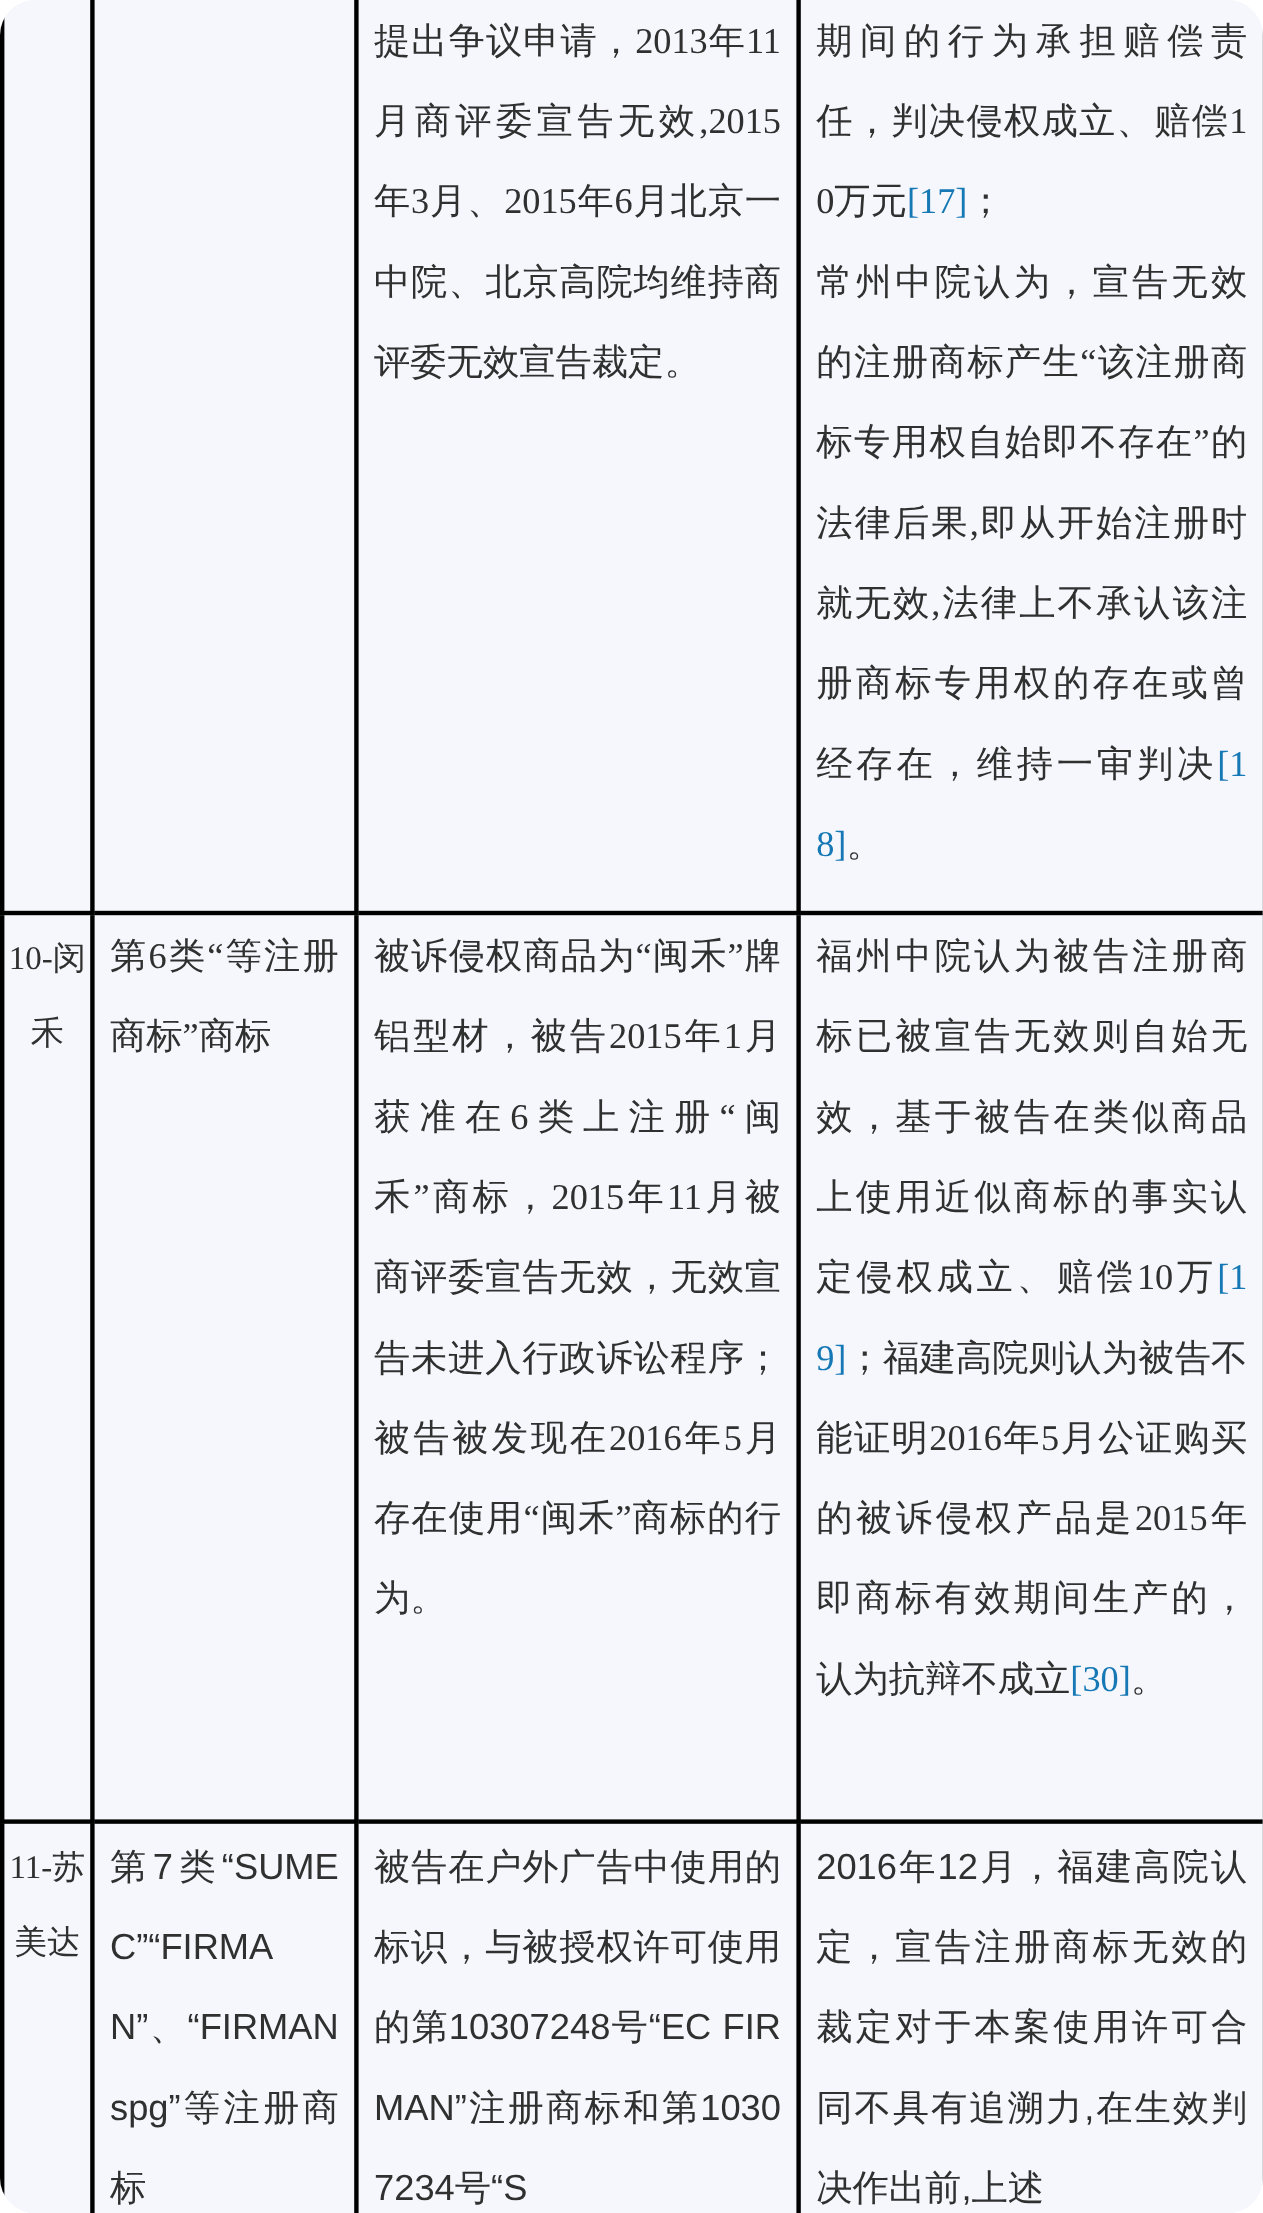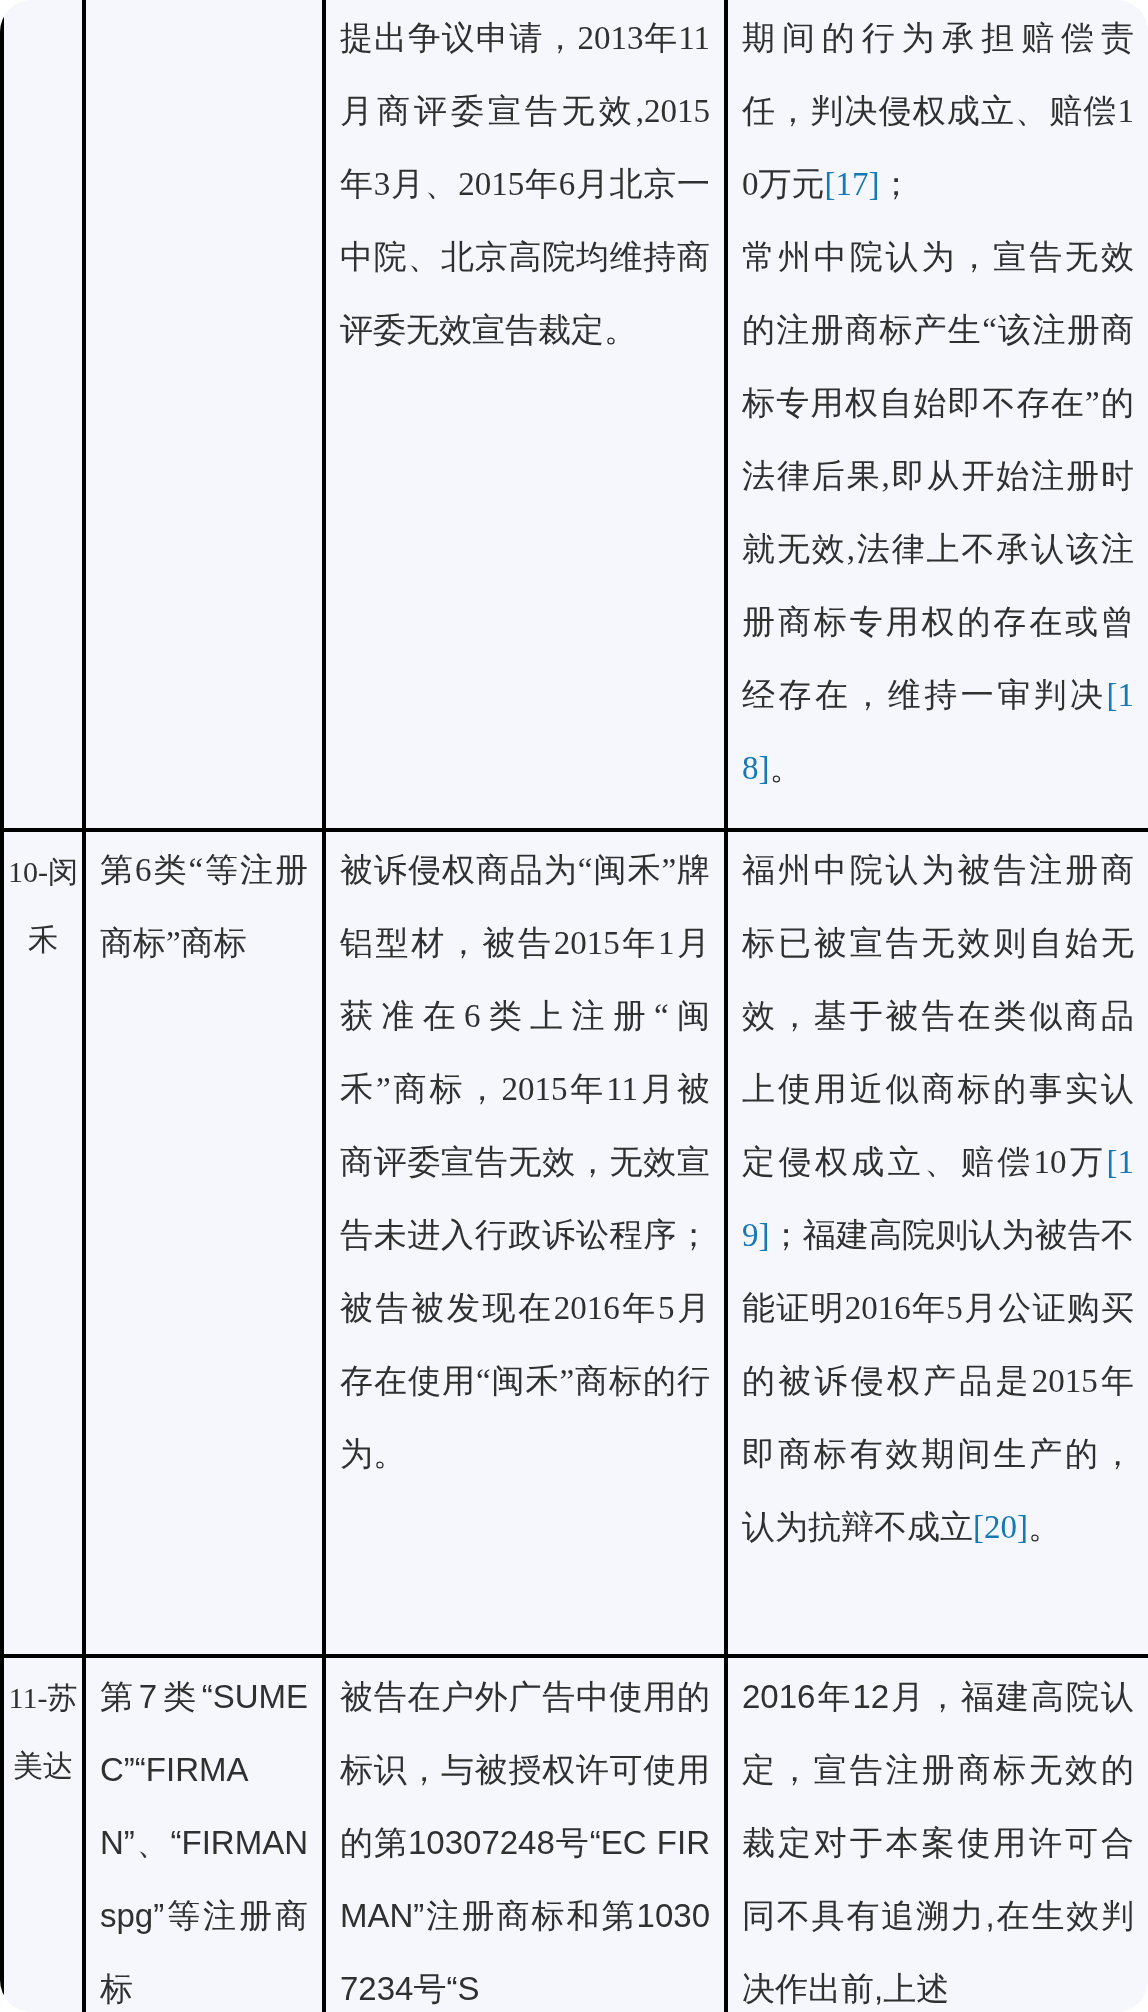--- a/index.html
+++ b/index.html
@@ -65,21 +65,21 @@
       <tr class="r0">
         <td class="cell case-no serif"></td>
         <td class="cell trademark serif"></td>
         <td class="cell facts serif">提出争议申请，2013年11月商评委宣告无效,2015年3月、2015年6月北京一中院、北京高院均维持商评委无效宣告裁定。</td>
         <td class="cell holding serif">期间的行为承担赔偿责任，判决侵权成立、赔偿10万元<a class="ref" href="#">[17]</a>；<br>常州中院认为，宣告无效的注册商标产生“该注册商标专用权自始即不存在”的法律后果,即从开始注册时就无效,法律上不承认该注册商标专用权的存在或曾经存在，维持一审判决<a class="ref" href="#">[18]</a>。</td>
       </tr>
       <tr class="r1">
         <td class="cell case-no serif">10-闵禾</td>
         <td class="cell trademark serif">第6类“等注册商标”商标</td>
         <td class="cell facts serif">被诉侵权商品为“闽禾”牌铝型材，被告2015年1月获准在6类上注册“闽禾”商标，2015年11月被商评委宣告无效，无效宣告未进入行政诉讼程序；被告被发现在2016年5月存在使用“闽禾”商标的行为。</td>
-        <td class="cell holding serif">福州中院认为被告注册商标已被宣告无效则自始无效，基于被告在类似商品上使用近似商标的事实认定侵权成立、赔偿10万<a class="ref" href="#">[19]</a>；福建高院则认为被告不能证明2016年5月公证购买的被诉侵权产品是2015年即商标有效期间生产的，认为抗辩不成立<a class="ref" href="#">[20]</a>。</td>
+        <td class="cell holding serif">福州中院认为被告注册商标已被宣告无效则自始无效，基于被告在类似商品上使用近似商标的事实认定侵权成立、赔偿10万<a class="ref" href="#">[19]</a>；福建高院则认为被告不能证明2016年5月公证购买的被诉侵权产品是2015年即商标有效期间生产的，认为抗辩不成立<a class="ref" href="#">[30]</a>。</td>
       </tr>
       <tr class="r2">
         <td class="cell case-no serif">11-苏美达</td>
         <td class="cell trademark sans">第7类“SUMEC”“FIRMAN”、“FIRMAN spg”等注册商标</td>
         <td class="cell facts sans">被告在户外广告中使用的标识，与被授权许可使用的第10307248号“EC FIRMAN”注册商标和第10307234号“S</td>
         <td class="cell holding sans">2016年12月，福建高院认定，宣告注册商标无效的裁定对于本案使用许可合同不具有追溯力,在生效判决作出前,上述</td>
       </tr>
     </tbody>
   </table>
 </div>

